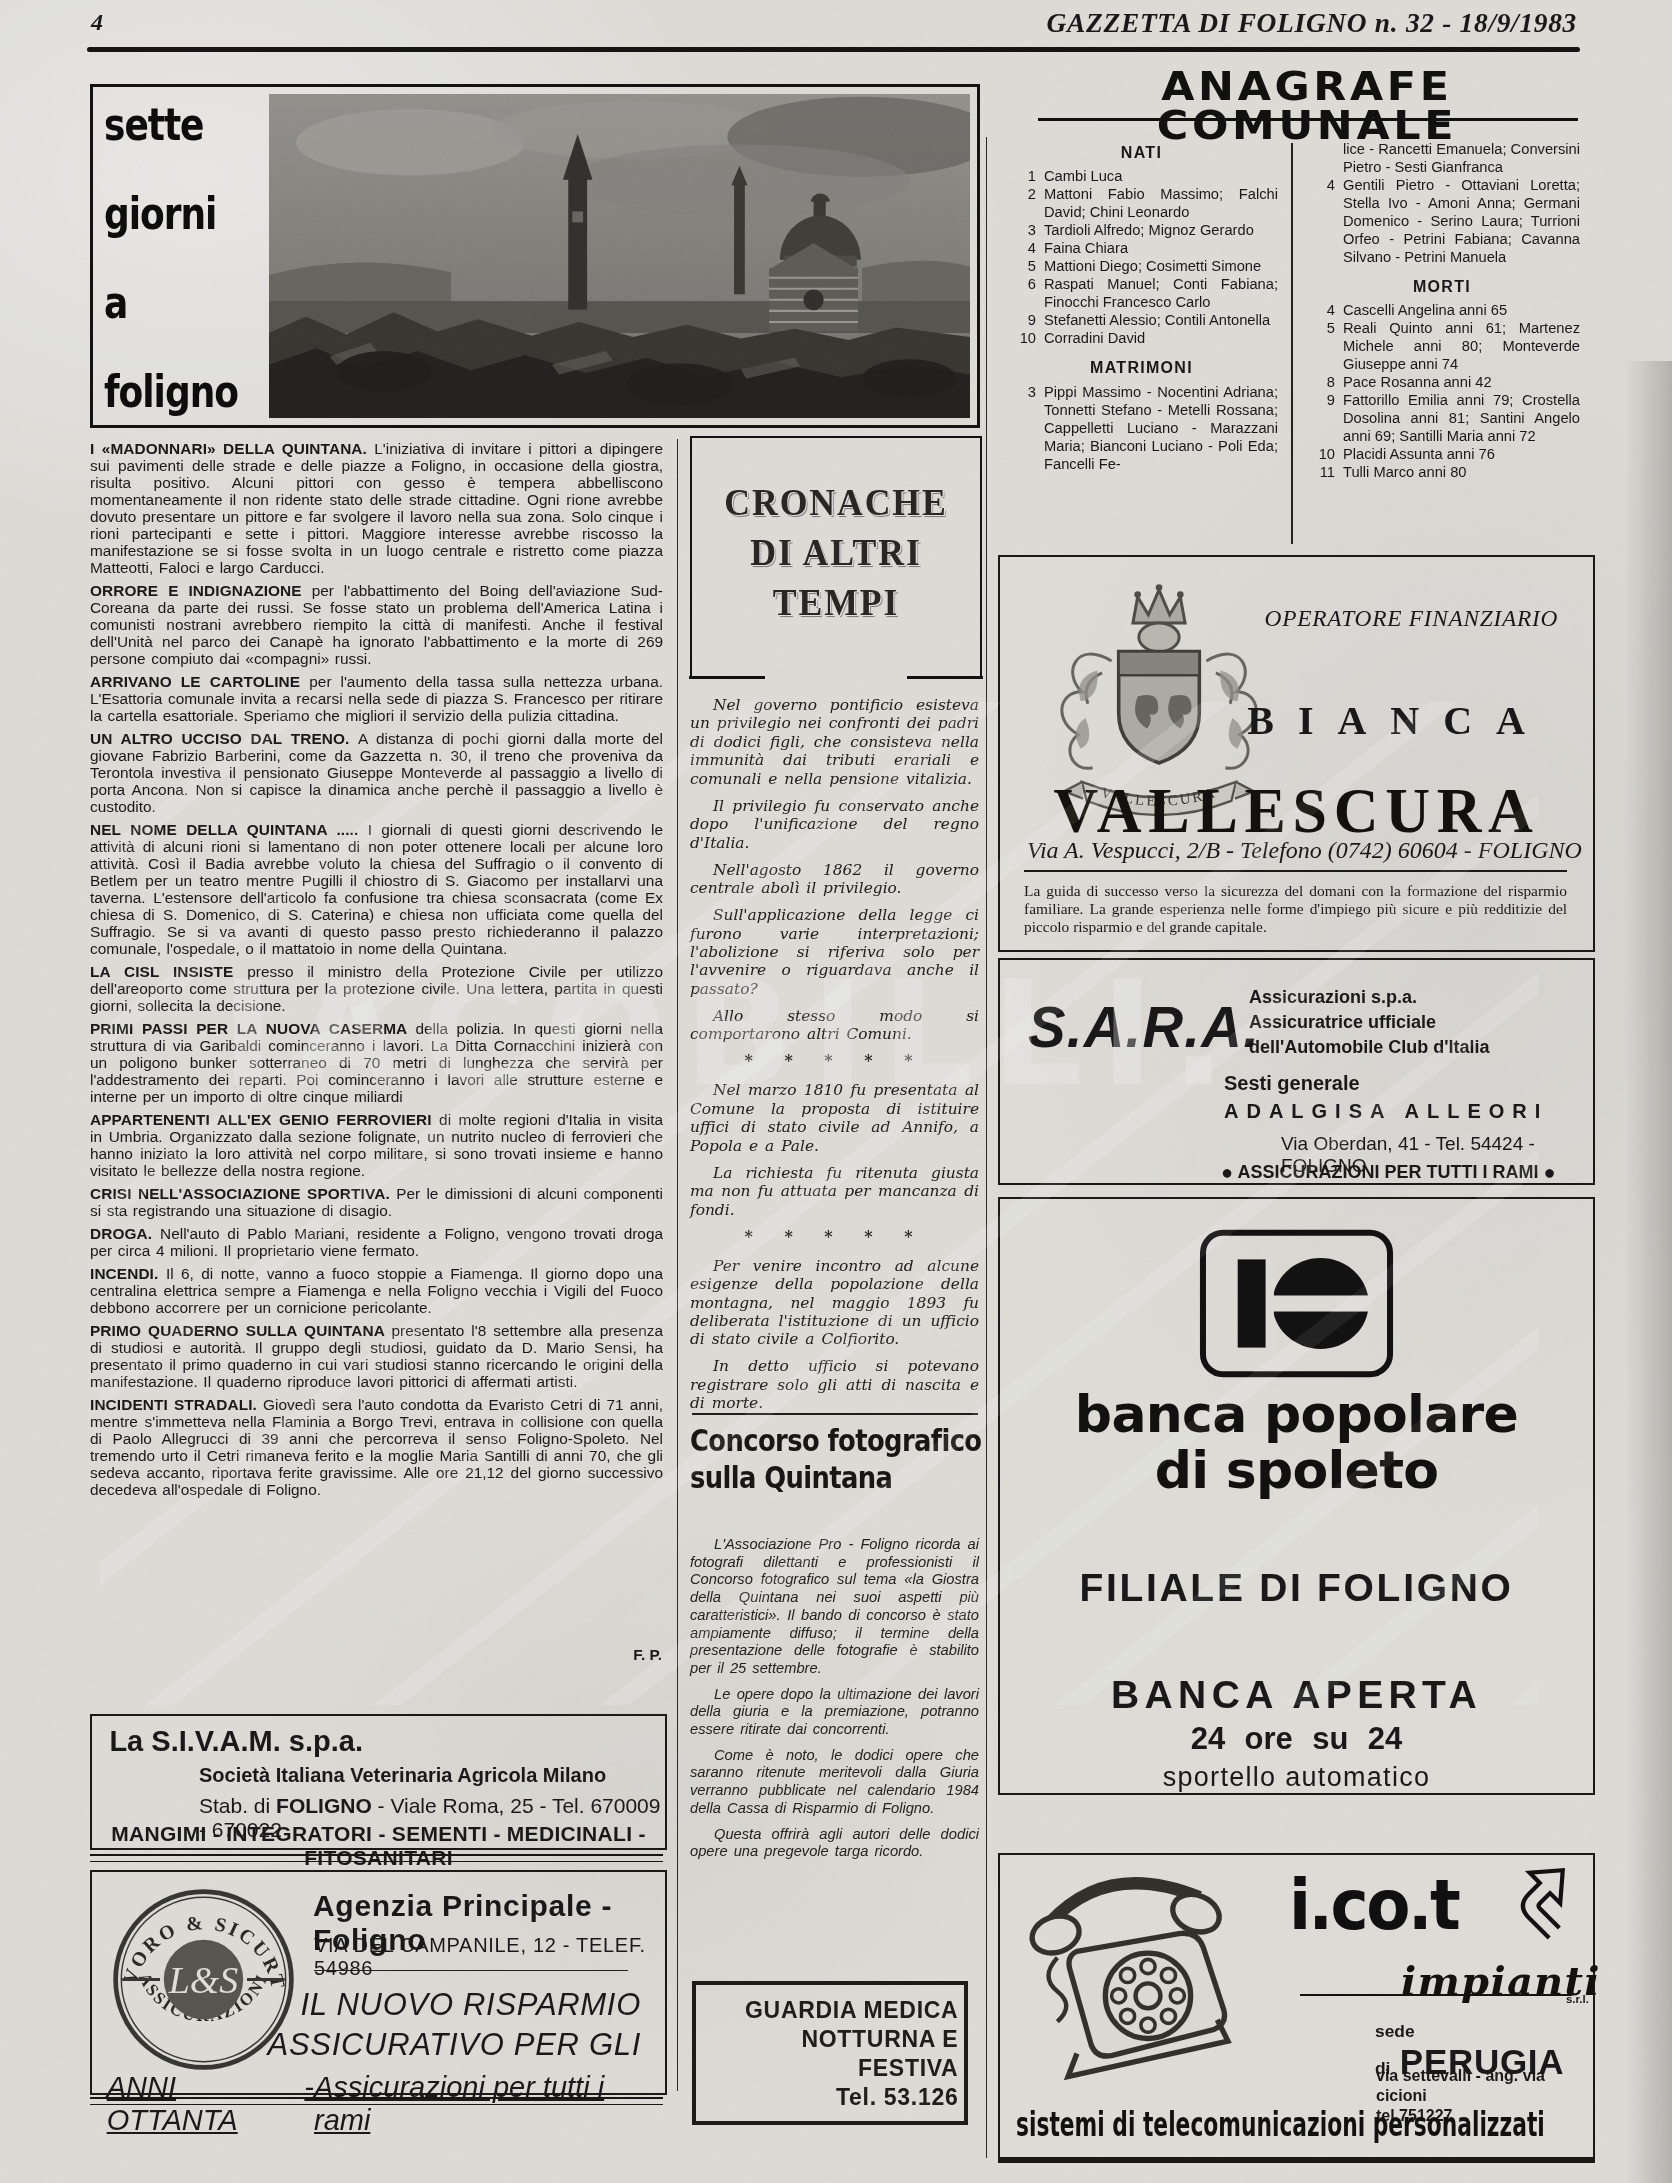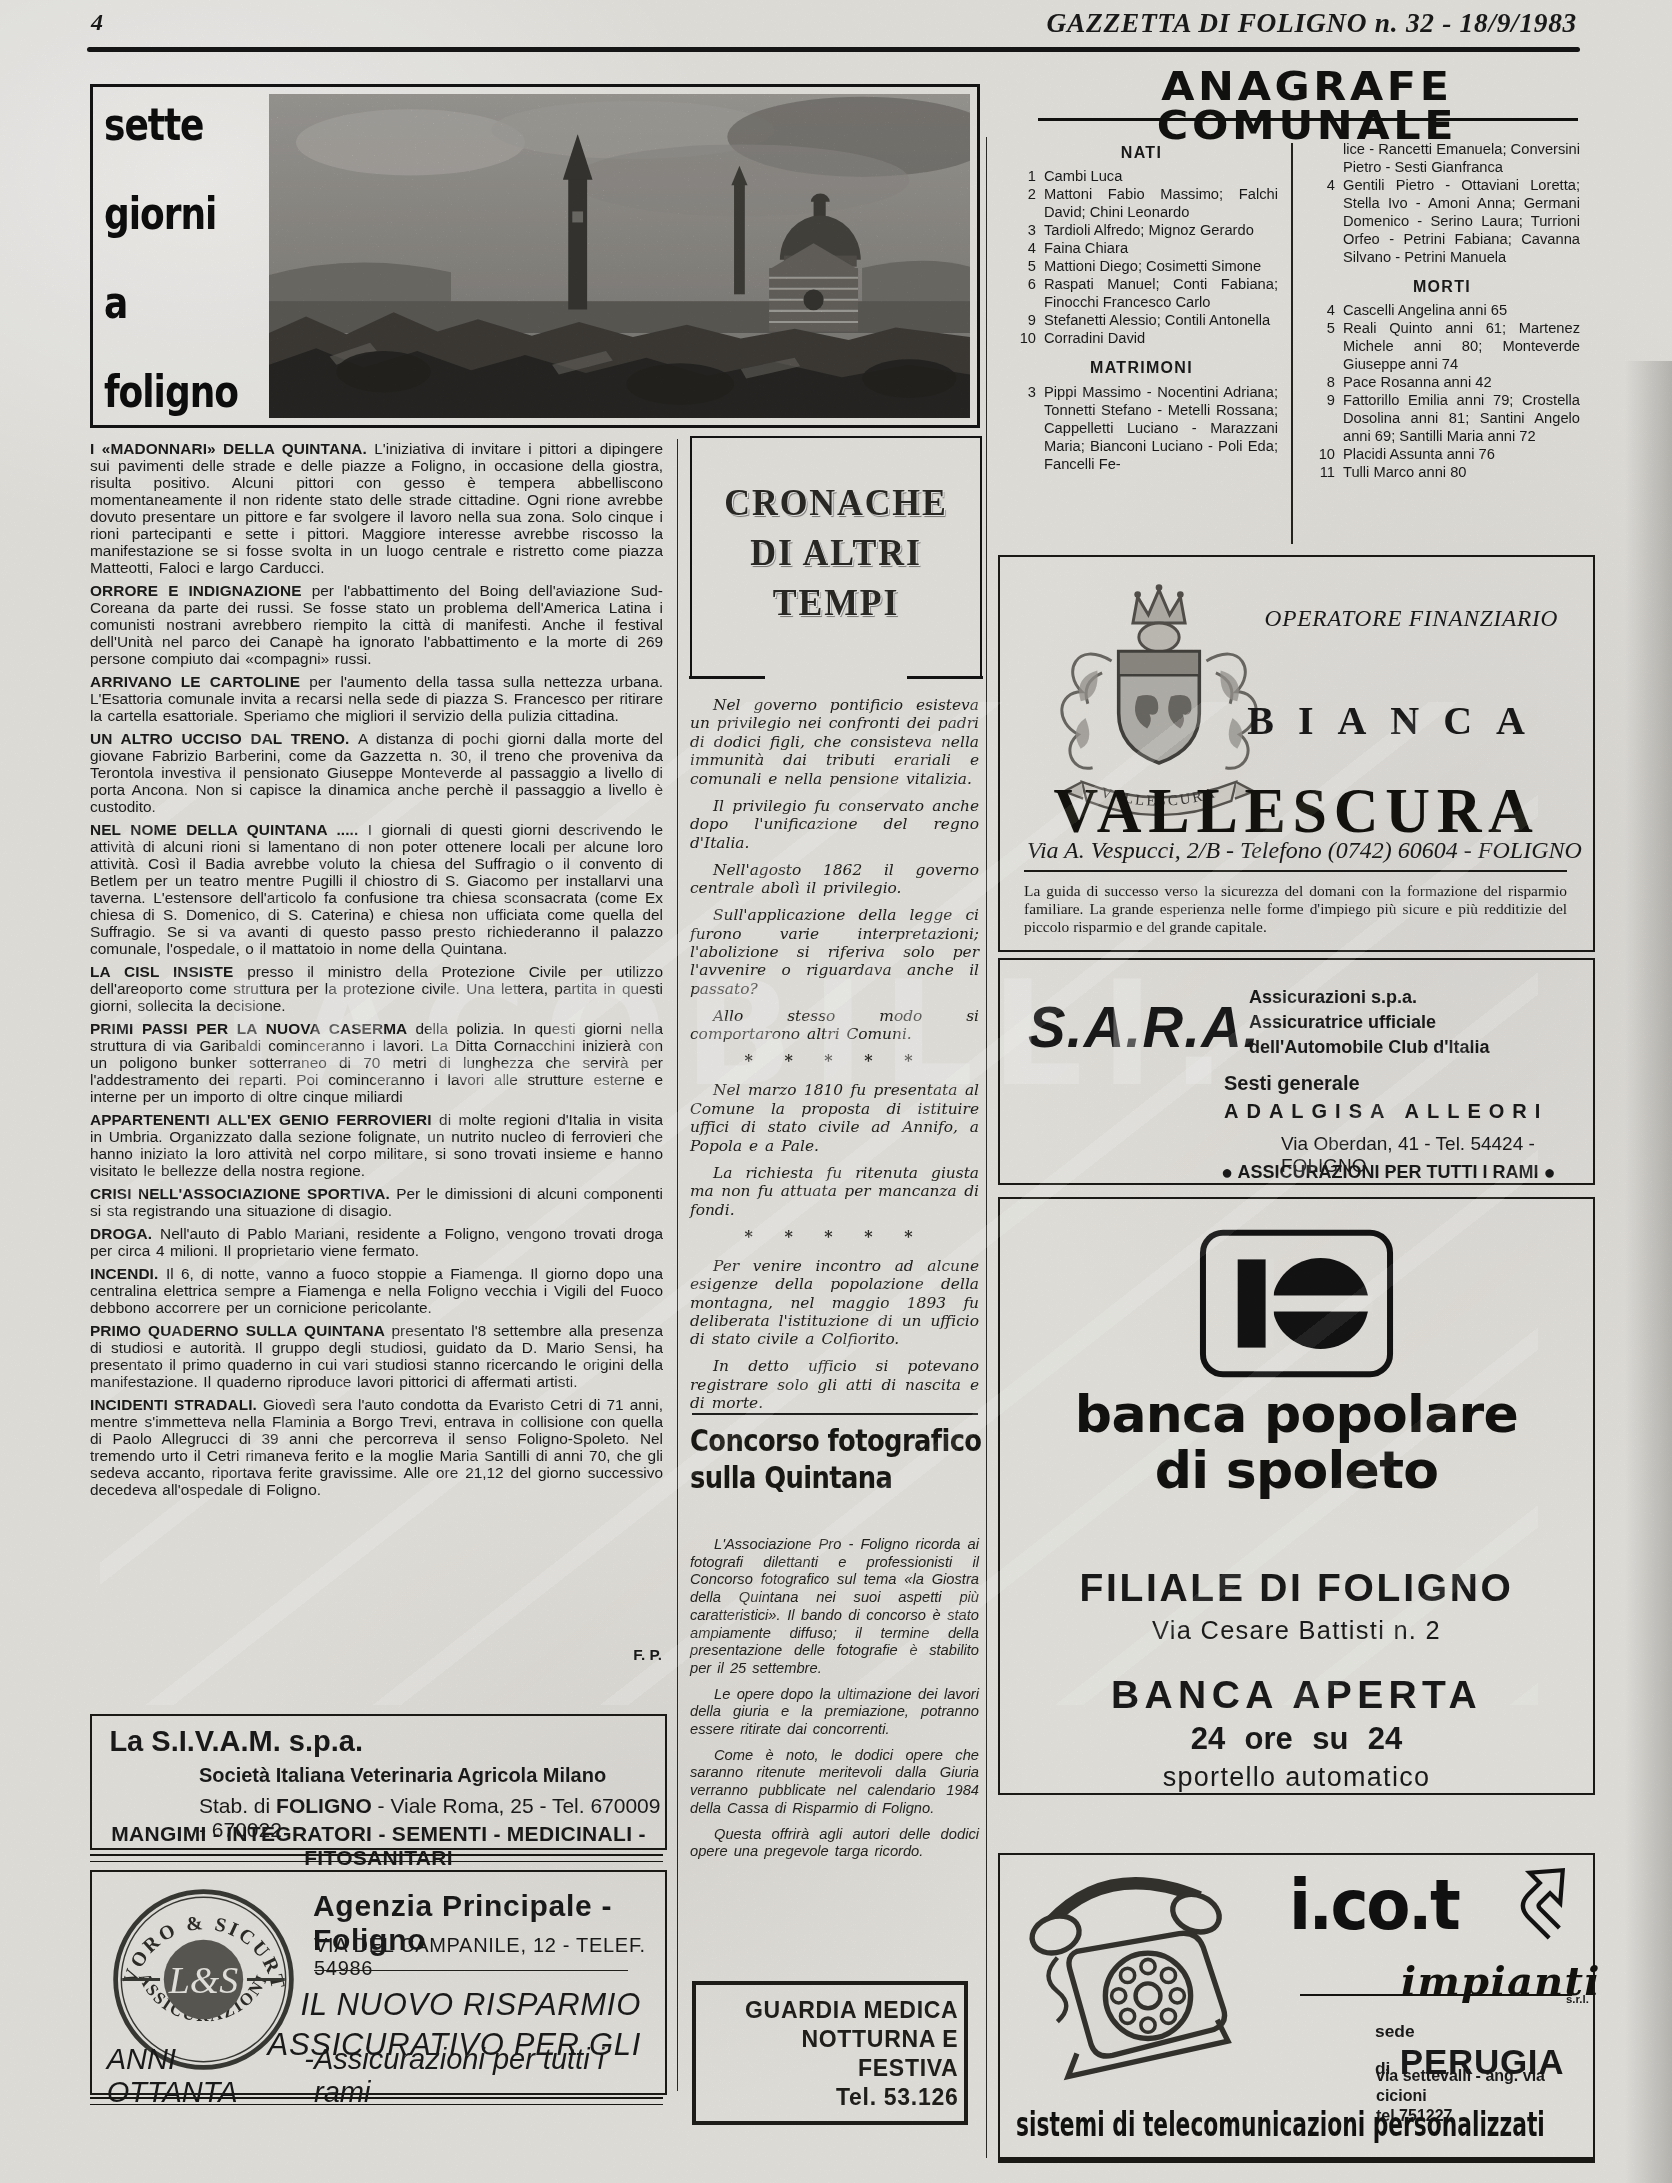--- a/index.html
+++ b/index.html
@@ -129,22 +129,22 @@
   .sivam-prod{left:0;width:100%;top:106px;text-align:center;font:700 21px "Liberation Sans",sans-serif;letter-spacing:0.3px;}
   .dblrule{height:5.4px;border-top:2.7px solid #191815;border-bottom:1.3px solid #191815;}
   .sivamrule{left:90px;top:1854px;width:573px;}
   .agenziabox{left:90px;top:1870px;width:573px;height:221px;border:2.7px solid #1c1b18;}
   .seal{left:17.4px;top:13.4px;width:189px;height:189px;}
   .ag-title{left:221px;top:17.4px;font:600 30px "Liberation Sans",sans-serif;letter-spacing:0.7px;}
   .ag-addr{left:222px;top:62px;font:20px "Liberation Sans",sans-serif;letter-spacing:0.7px;}
   .ag-div{left:222px;top:98px;width:314px;height:1.3px;background:#22211d;}
   .ag-s1{right:24px;top:115px;font:italic 31px "Liberation Sans",sans-serif;letter-spacing:0.7px;}
   .ag-s2{right:24px;top:155px;font:italic 31px "Liberation Sans",sans-serif;letter-spacing:0.7px;}
-  .ag-bottom{left:14.7px;right:14.7px;top:171px;display:flex;justify-content:flex-end;align-items:baseline;
-    font:italic 29px "Liberation Sans",sans-serif;}
+  .ag-bottom{left:14.7px;right:14.7px;top:199px;display:flex;justify-content:flex-end;align-items:baseline;
+    font:italic 29px "Liberation Sans",sans-serif;text-decoration:underline;}
   .agenziarule{left:90px;top:2097px;width:573px;}
 
   
   .ghost-stripes{left:100px;top:702px;width:1438px;height:1003px;z-index:26;pointer-events:none;
     background:repeating-linear-gradient(-38deg, rgba(255,255,255,.5) 0 17.4px, transparent 17.4px 74px,
       rgba(70,66,60,.05) 74px 91px, transparent 91px 140px);
     mix-blend-mode:soft-light;opacity:.8;}
   .ghost-text{left:221px;top:950px;z-index:27;pointer-events:none;
     font:800 144px "DejaVu Sans",sans-serif;letter-spacing:17.4px;color:rgba(255,255,255,.30);
     mix-blend-mode:screen;white-space:nowrap;}
@@ -424,21 +424,20 @@
     <svg class="abs banca-logo" viewBox="0 0 300 232" aria-hidden="true">
       <rect x="10" y="10" width="280" height="212" rx="30" fill="none" stroke="#141414" stroke-width="9"></rect>
       <rect x="62" y="50" width="42" height="132" fill="#141414"></rect>
       <ellipse cx="186" cy="116" rx="72" ry="68" fill="#141414"></ellipse>
       <rect x="104" y="50" width="12" height="132" fill="#e9e7e2"></rect>
       <rect x="106" y="104" width="158" height="24" fill="#e9e7e2"></rect>
     </svg>
     <div class="abs banca-n1">banca popolare</div>
     <div class="abs banca-n2">di spoleto</div>
     <div class="abs banca-branch">FILIALE DI FOLIGNO</div>
-    <div class="abs banca-addr">Via Cesare Battisti n. 2</div>
     <div class="abs banca-open1">BANCA APERTA</div>
     <div class="abs banca-open2">24 ore su 24</div>
     <div class="abs banca-open3">sportello automatico</div>
   </div>
 
   <div class="abs adbox icotbox">
     <svg class="abs icot-phone" viewBox="0 0 300 260" aria-hidden="true">
       <g stroke="#36342f" fill="none" stroke-width="6">
         <path d="M40,62 Q105,-8 208,34" stroke-width="14"></path>
         <ellipse cx="46" cy="76" rx="27" ry="20" transform="rotate(-18 46 76)" fill="#e9e7e2"></ellipse>

